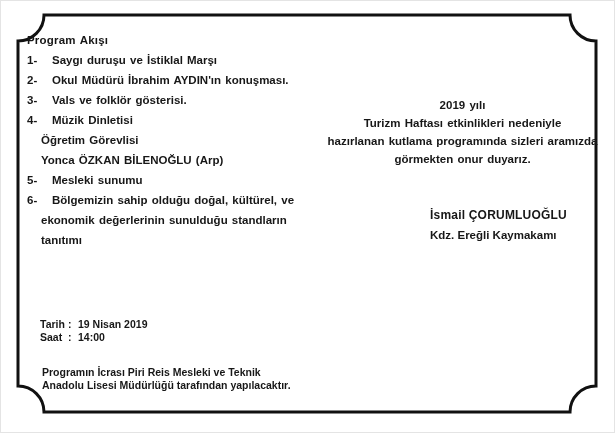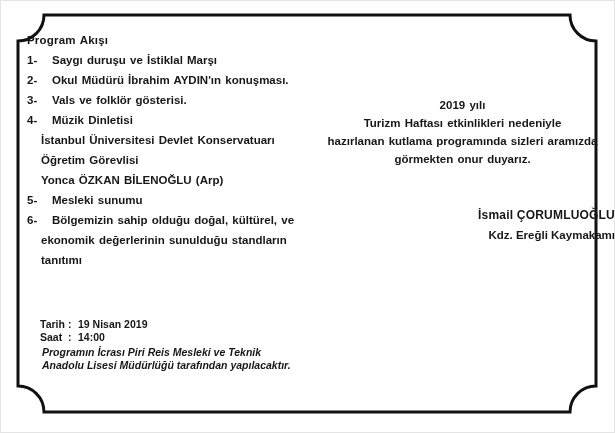--- a/index.html
+++ b/index.html
@@ -24,47 +24,46 @@
   .prog-row { height: 20px; line-height: 20px; font-size: 11.5px; word-spacing: 1px; white-space: nowrap; }
   .prog-row .num { display: inline-block; width: 25px; }
   .prog-row.cont { padding-left: 14px; }
 
   
   .invitation {
     position: absolute; left: 305px; top: 96px; width: 315px;
     text-align: center; font-size: 11.5px; line-height: 18px; word-spacing: 1px;
   }
   
-  .signature { position: absolute; left: 430px; top: 205px; width: 185px; text-align: right; }
+  .signature { position: absolute; left: 430px; top: 205px; width: 185px; text-align: left; }
   .signature .name { font-size: 12px; line-height: 20px; letter-spacing: 0.2px; }
   .signature .role { font-size: 11.5px; line-height: 20px; }
 
   
   .details { position: absolute; left: 40px; top: 318px; font-size: 10.5px; }
   .detail-row { height: 13px; line-height: 13px; white-space: nowrap; }
   .detail-row .lbl { display: inline-block; width: 28px; }
   .detail-row .sep { display: inline-block; width: 10px; }
 
   
-  .footer { position: absolute; left: 42px; top: 346px; font-size: 10.5px; line-height: 13px; white-space: nowrap; font-style: italic; }
+  .footer { position: absolute; left: 42px; top: 366px; font-size: 10.5px; line-height: 13px; white-space: nowrap; }
 </style>
 </head>
 <body>
 
 <svg class="frame-svg" viewBox="0 0 615 433" xmlns="http://www.w3.org/2000/svg">
   <path d="M 44 15 L 570 15 A 26 26 0 0 0 596 41 L 596 386 A 26 26 0 0 0 570 412 L 44 412 A 26 26 0 0 0 18 386 L 18 41 A 26 26 0 0 0 44 15 Z" fill="none" stroke="#111111" stroke-width="3"></path>
 </svg>
 
 <div class="program">
   <div class="program-title">Program Akışı</div>
   <div class="prog-row"><span class="num">1-</span><span>Saygı duruşu ve İstiklal Marşı</span></div>
   <div class="prog-row"><span class="num">2-</span><span>Okul Müdürü İbrahim AYDIN'ın konuşması.</span></div>
   <div class="prog-row"><span class="num">3-</span><span>Vals ve folklör gösterisi.</span></div>
   <div class="prog-row"><span class="num">4-</span><span>Müzik Dinletisi</span></div>
-  <div class="prog-row cont"><span>İstanbul Üniversitesi Devlet Konservatuarı</span></div>
   <div class="prog-row cont"><span>Öğretim Görevlisi</span></div>
   <div class="prog-row cont"><span>Yonca ÖZKAN BİLENOĞLU (Arp)</span></div>
   <div class="prog-row"><span class="num">5-</span><span>Mesleki sunumu</span></div>
   <div class="prog-row"><span class="num">6-</span><span>Bölgemizin sahip olduğu doğal, kültürel, ve</span></div>
   <div class="prog-row cont"><span>ekonomik değerlerinin sunulduğu standların</span></div>
   <div class="prog-row cont"><span>tanıtımı</span></div>
 </div>
 
 <div class="invitation">
   <div>2019 yılı</div>

